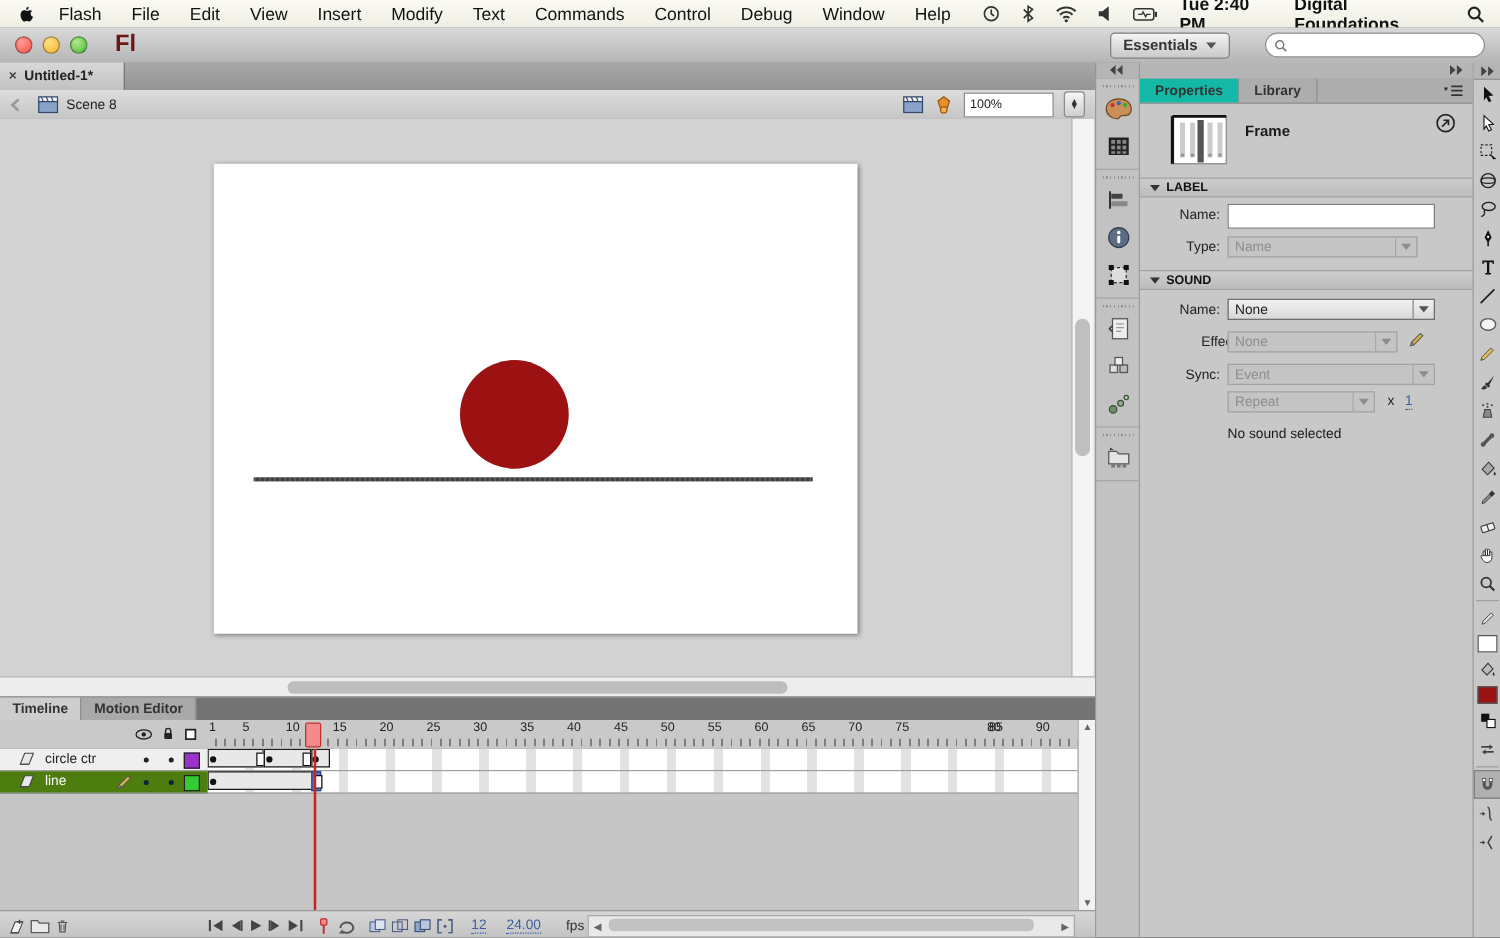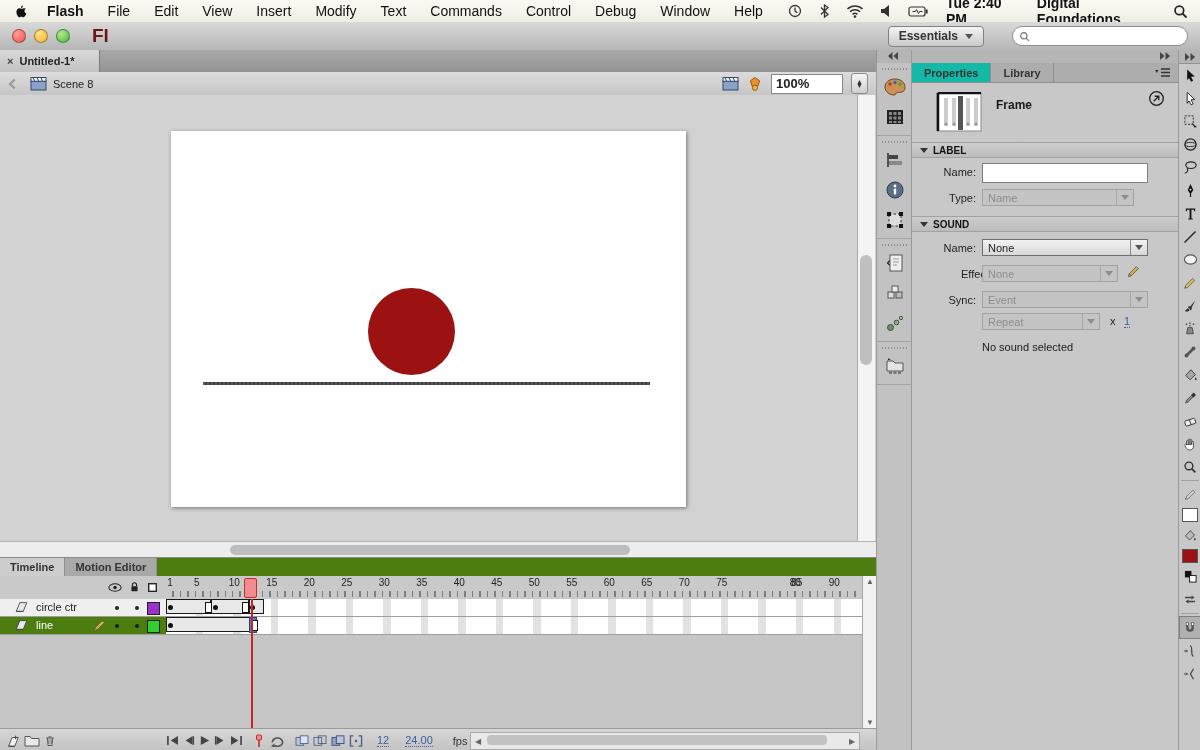--- a/index.html
+++ b/index.html
@@ -9,21 +9,21 @@
   .abs{position:absolute;}
   .i{display:inline-flex;align-items:center;justify-content:center;}
   .i svg{display:block;}
 
   
   #menubar{left:0;top:0;width:1200px;height:22px;
     background:linear-gradient(#fbfbf4,#eeeee4);border-bottom:1px solid #8c8c8c;
     display:flex;align-items:center;font-size:14px;color:#111;}
   #apple{margin:0 18px 0 14px;}
   .menu-item{margin-right:24px;cursor:default;}
-  .menu-item.bold{font-weight:bold;}
+  .menu-item.bold{font-weight:normal;}
   #menubar-right{margin-left:auto;display:flex;align-items:center;gap:18px;padding-right:12px;}
   #menu-clock{font-weight:bold;}
   #menu-user{font-weight:bold;}
 
   
   #titlebar{left:0;top:22px;width:1200px;height:28px;
     background:linear-gradient(#d9d9d9,#b6b6b6);border-bottom:1px solid #8a8a8a;
     display:flex;align-items:center;}
   .tl-light{width:12px;height:12px;border-radius:50%;margin-left:8px;border:1px solid rgba(0,0,0,.35);}
   #light-close{background:radial-gradient(circle at 35% 30%,#ff9d97,#f95349);margin-left:12px;}
@@ -44,39 +44,39 @@
   #doc-tab{width:92px;height:22px;background:linear-gradient(#d8d8d8,#c2c2c2);
     border-right:1px solid #7a7a7a;display:flex;align-items:center;padding-left:7px;gap:6px;
     font-weight:bold;color:#222;}
   #tab-close{color:#444;font-size:11px;}
 
   
   #editbar{left:0;top:72px;width:876px;height:23px;background:linear-gradient(#dcdcdc,#c6c6c6);
     border-bottom:1px solid #979797;display:flex;align-items:center;}
   #scene-name{margin-left:6px;font-size:11px;color:#222;}
   #editbar-right{margin-left:auto;display:flex;align-items:center;gap:8px;padding-right:8px;}
-  #zoom-box{width:62px;height:16px;background:#fff;border:1px solid #888;padding:1px 4px;font-size:13px;display:flex;align-items:center;font-weight:bold;}
+  #zoom-box{width:62px;height:16px;background:#fff;border:1px solid #888;padding:1px 4px;font-size:10px;display:flex;align-items:center;}
   #zoom-stepper{width:15px;height:19px;border:1px solid #8a8a8a;border-radius:3px;background:linear-gradient(#f6f6f6,#cfcfcf);
     display:flex;flex-direction:column;align-items:center;justify-content:center;line-height:4px;font-size:7px;color:#333;}
 
   
   #stage-area{left:0;top:95px;width:876px;height:446px;background:#d2d2d2;overflow:hidden;}
   #stage{left:171px;top:36px;width:515px;height:376px;background:#fff;
     box-shadow:1px 1px 4px rgba(0,0,0,.45);}
   #stage-circle{left:197px;top:157px;width:87px;height:87px;border-radius:50%;}
   #stage-line{left:32px;top:251px;width:447px;height:3px;background:#4e4e4e;
     background-image:repeating-linear-gradient(90deg,#5a5a5a 0 2px,#3f3f3f 2px 4px);}
   #stage-vscroll{left:857px;top:0;width:17px;height:446px;background:#f4f4f4;border-left:1px solid #aaa;}
   #stage-vscroll .thumb{left:2px;top:160px;width:12px;height:110px;background:#bfbfbf;border-radius:6px;}
   #stage-hscroll{left:0;top:541px;width:876px;height:16px;background:#ededed;border-top:1px solid #b3b3b3;}
   #stage-hscroll .thumb{left:230px;top:3px;width:400px;height:10px;background:#bdbdbd;border-radius:5px;}
 
   
   #timeline{left:0;top:557px;width:876px;height:193px;background:#c6c6c6;border-top:1px solid #8a8a8a;}
-  #tl-tabs{left:0;top:0;width:1044px;height:18px;background:#4d7c0f;display:flex;border-bottom:1px solid #8f8f8f;}
+  #tl-tabs{left:0;top:0;width:1044px;height:18px;background:#737373;display:flex;border-bottom:1px solid #8f8f8f;}
   .tl-tab{height:18px;padding:0 10px;display:flex;align-items:center;font-weight:bold;color:#333;
     border-right:1px solid #8f8f8f;background:#a9a9a9;}
   .tl-tab.active{background:#cdcdcd;}
   #tl-panelmenu{margin-left:auto;margin-right:10px;align-self:center;}
   #tl-header{left:0;top:18px;width:876px;height:23px;background:#c9c9c9;border-bottom:1px solid #9a9a9a;}
   #tl-hdr-icons{position:absolute;left:108px;top:5px;display:flex;gap:7px;}
   #tl-numbers{position:absolute;left:0;top:1px;width:710px;height:12px;font-size:10px;color:#222;}
   #tl-numbers span{position:absolute;width:20px;text-align:center;}
   #tl-ticks{position:absolute;left:166px;top:15px;width:697px;height:6px;
     background:repeating-linear-gradient(90deg,transparent 0 6px,#7d7d7d 6px 7.5px);}

